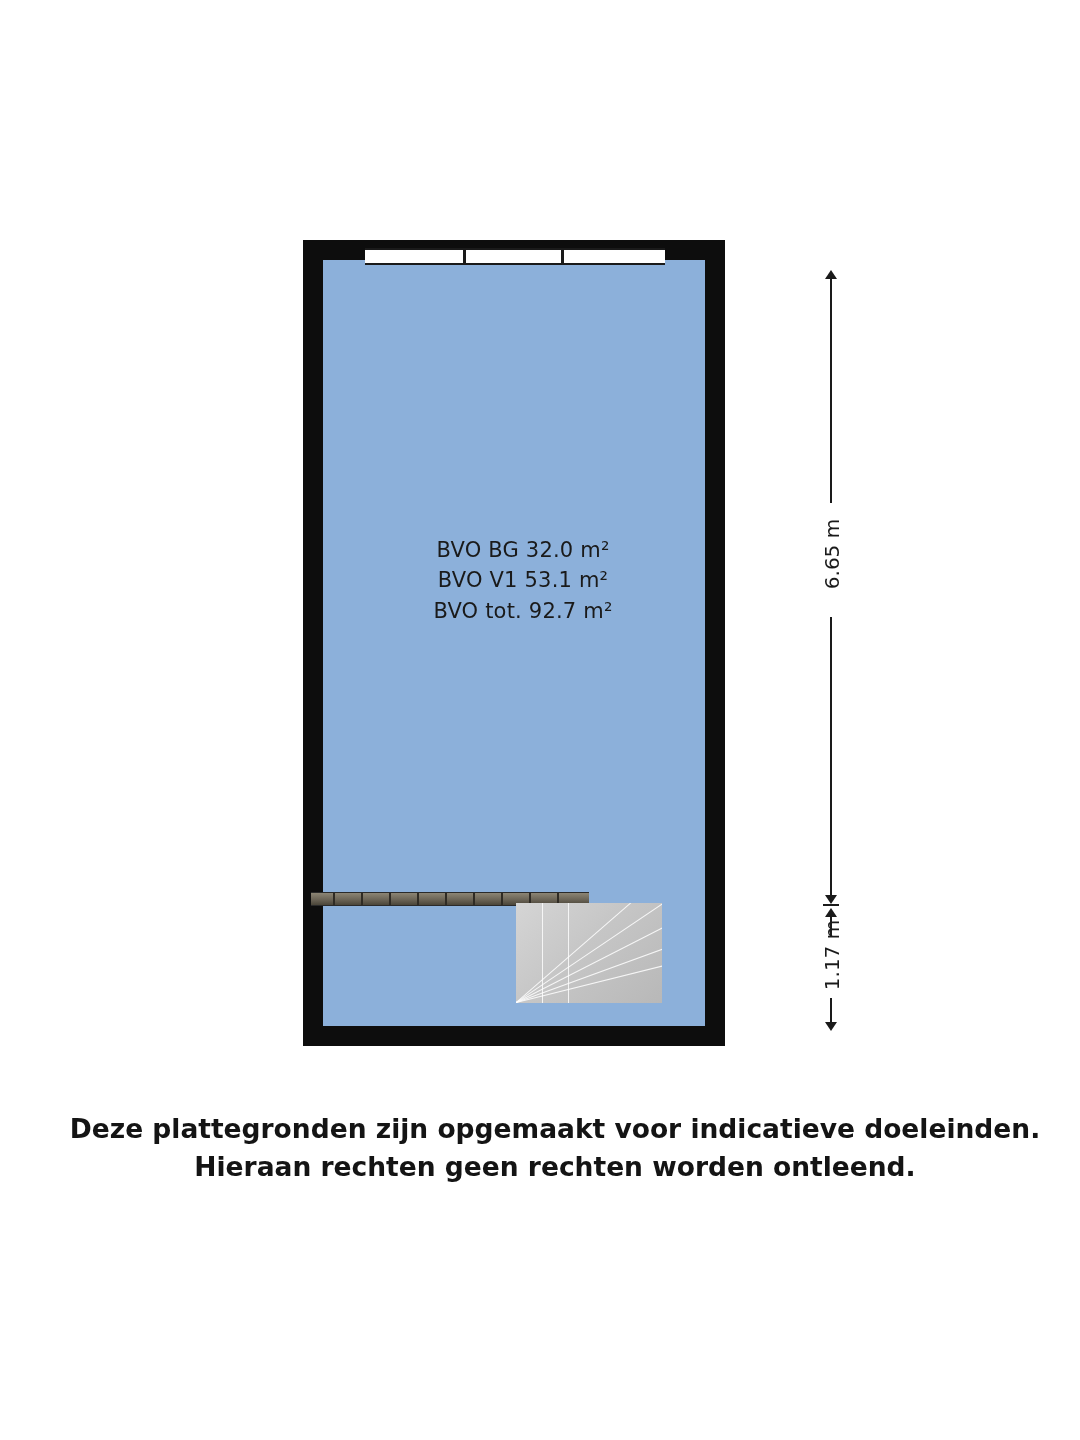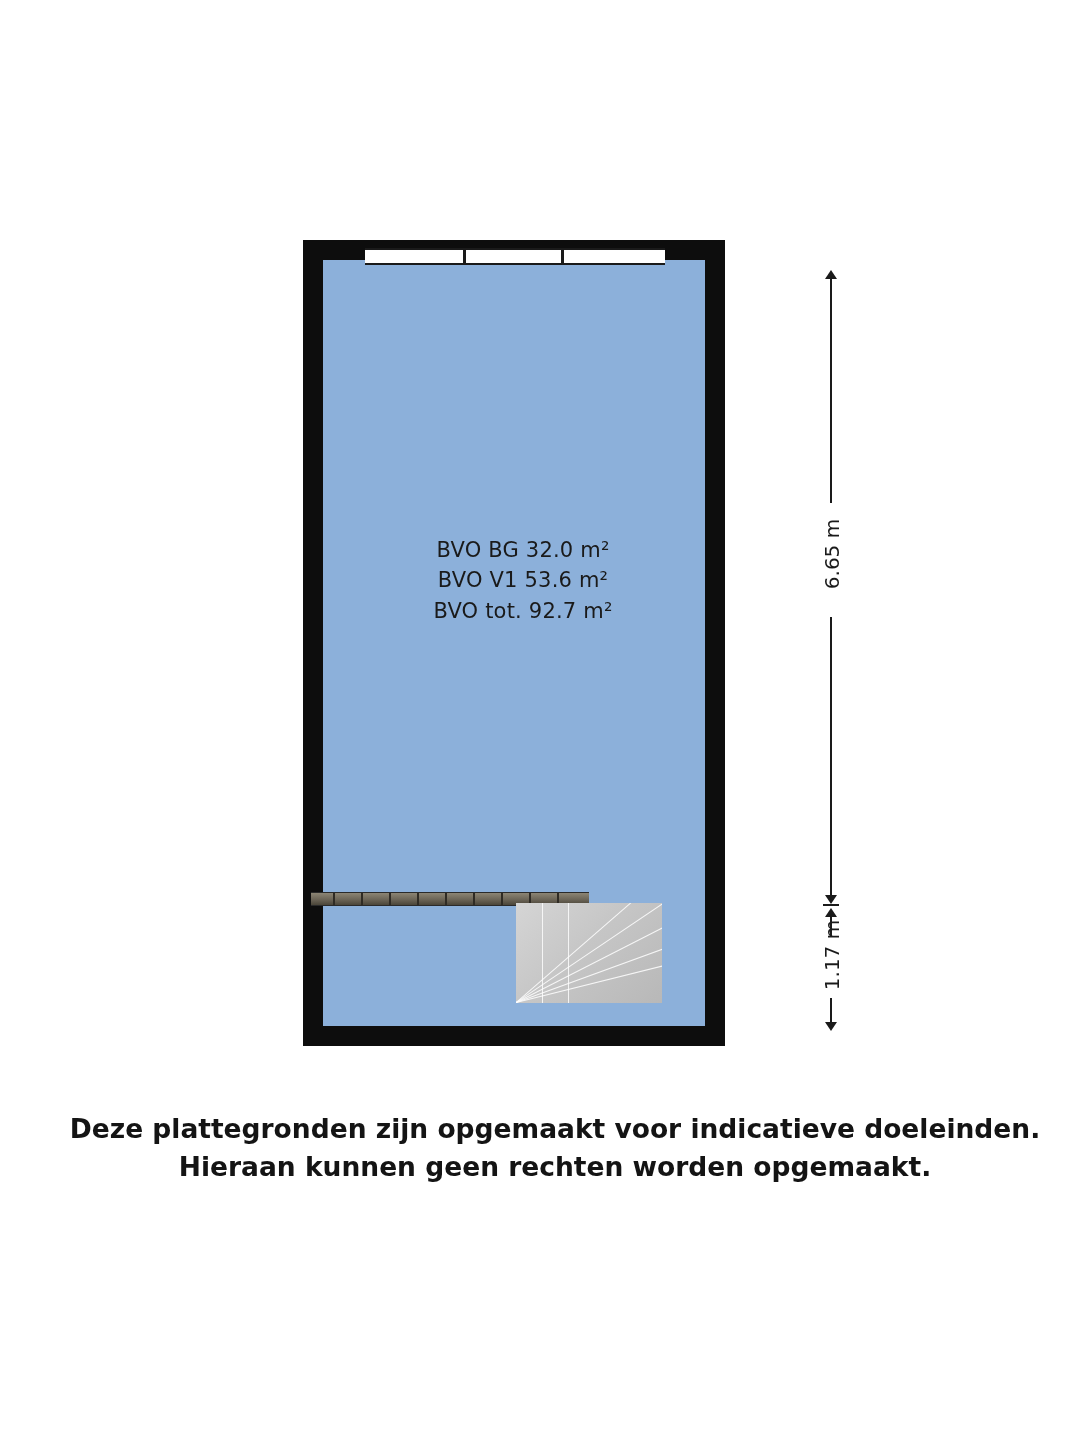--- a/index.html
+++ b/index.html
@@ -231,21 +231,21 @@
       <span style="transform: rotate(-14deg);"></span>
       <span style="transform: rotate(-20deg);"></span>
       <span style="transform: rotate(-27deg);"></span>
       <span style="transform: rotate(-34deg);"></span>
       <span style="transform: rotate(-41deg);"></span>
     </div>
   </div>
 
   <div class="area-labels">
     <div>BVO BG 32.0 m²</div>
-    <div>BVO V1 53.6 m²</div>
+    <div>BVO V1 53.1 m²</div>
     <div>BVO tot. 92.7 m²</div>
   </div>
 </div>
 
 <div id="dimensions">
 
   <div class="dim-arrow up" style="top:30px;"></div>
   <div class="dim-line" style="top:38px; height:225px;"></div>
   <div class="dim-label" style="top:302px; left:-18px;">6.65 m</div>
   <div class="dim-line" style="top:377px; height:278px;"></div>
@@ -255,14 +255,14 @@
 
   <div class="dim-arrow up" style="top:668px;"></div>
   <div class="dim-line" style="top:676px; height:20px;"></div>
   <div class="dim-label" style="top:703px; left:-18px;">1.17 m</div>
   <div class="dim-line" style="top:758px; height:24px;"></div>
   <div class="dim-arrow down" style="top:782px;"></div>
 </div>
 
 <div id="disclaimer">
   <div>Deze plattegronden zijn opgemaakt voor indicatieve doeleinden.</div>
-  <div>Hieraan kunnen geen rechten worden opgemaakt.</div>
+  <div>Hieraan rechten geen rechten worden ontleend.</div>
 </div>
 
 </body></html>

